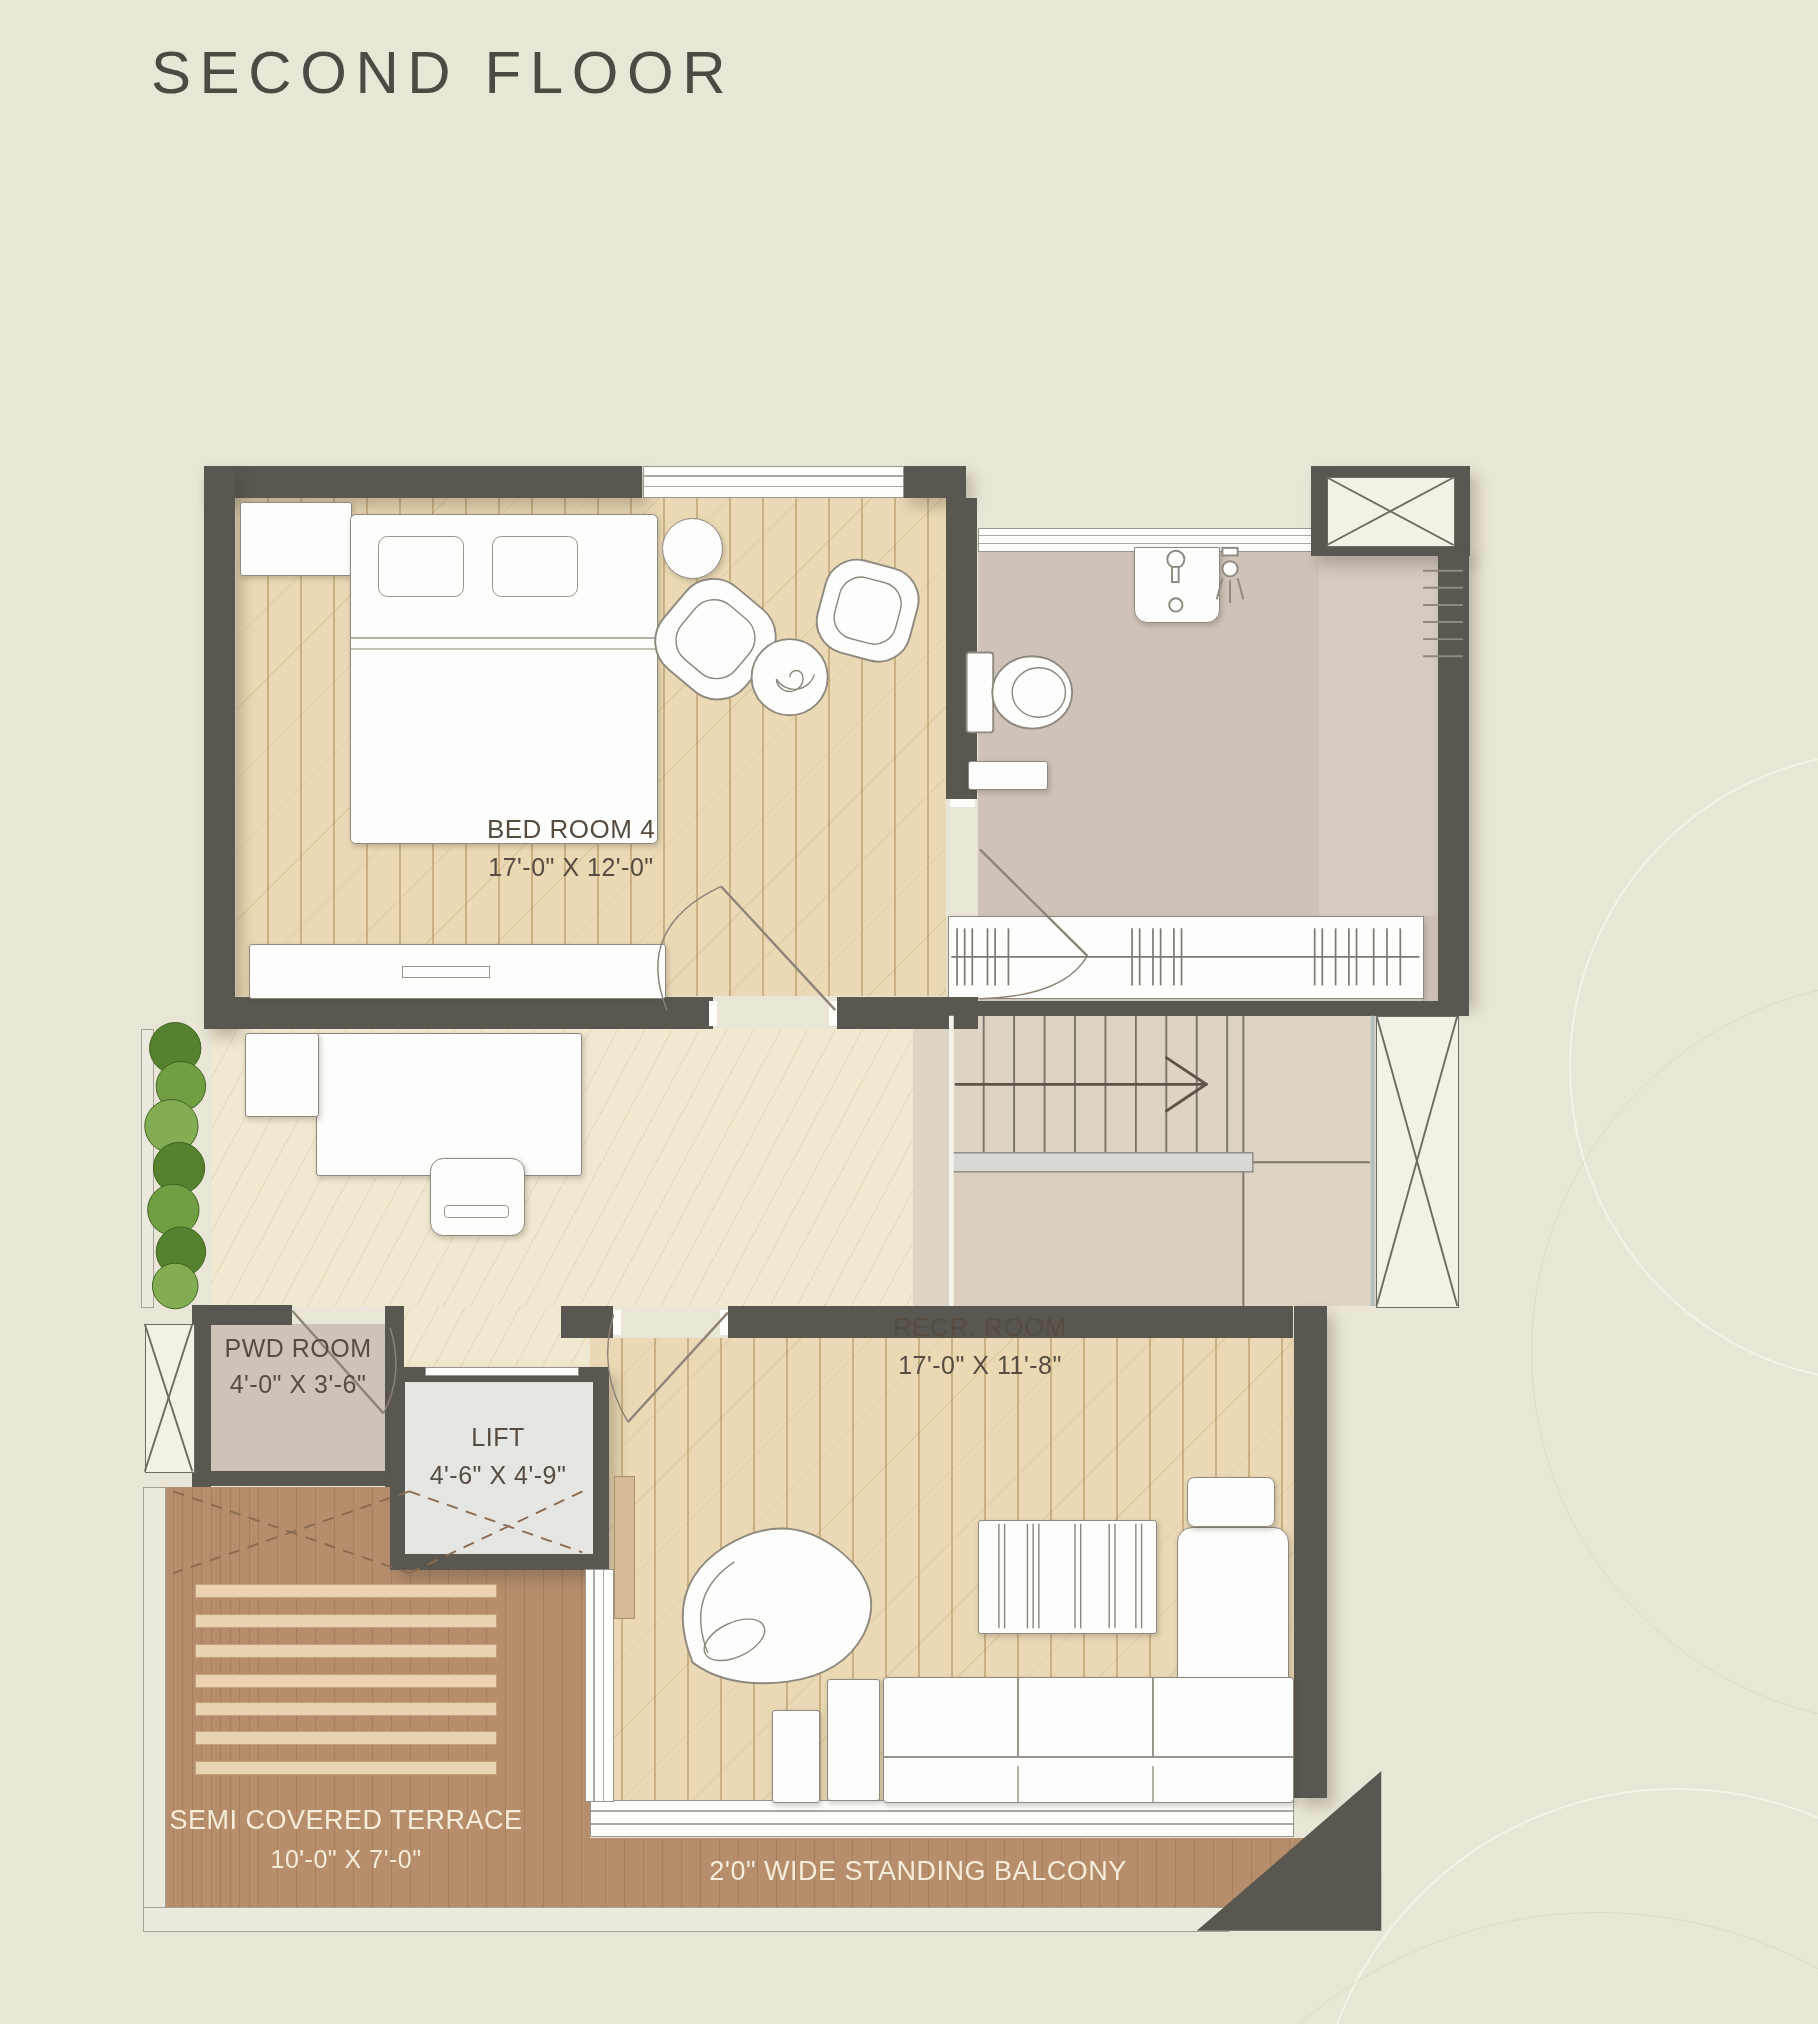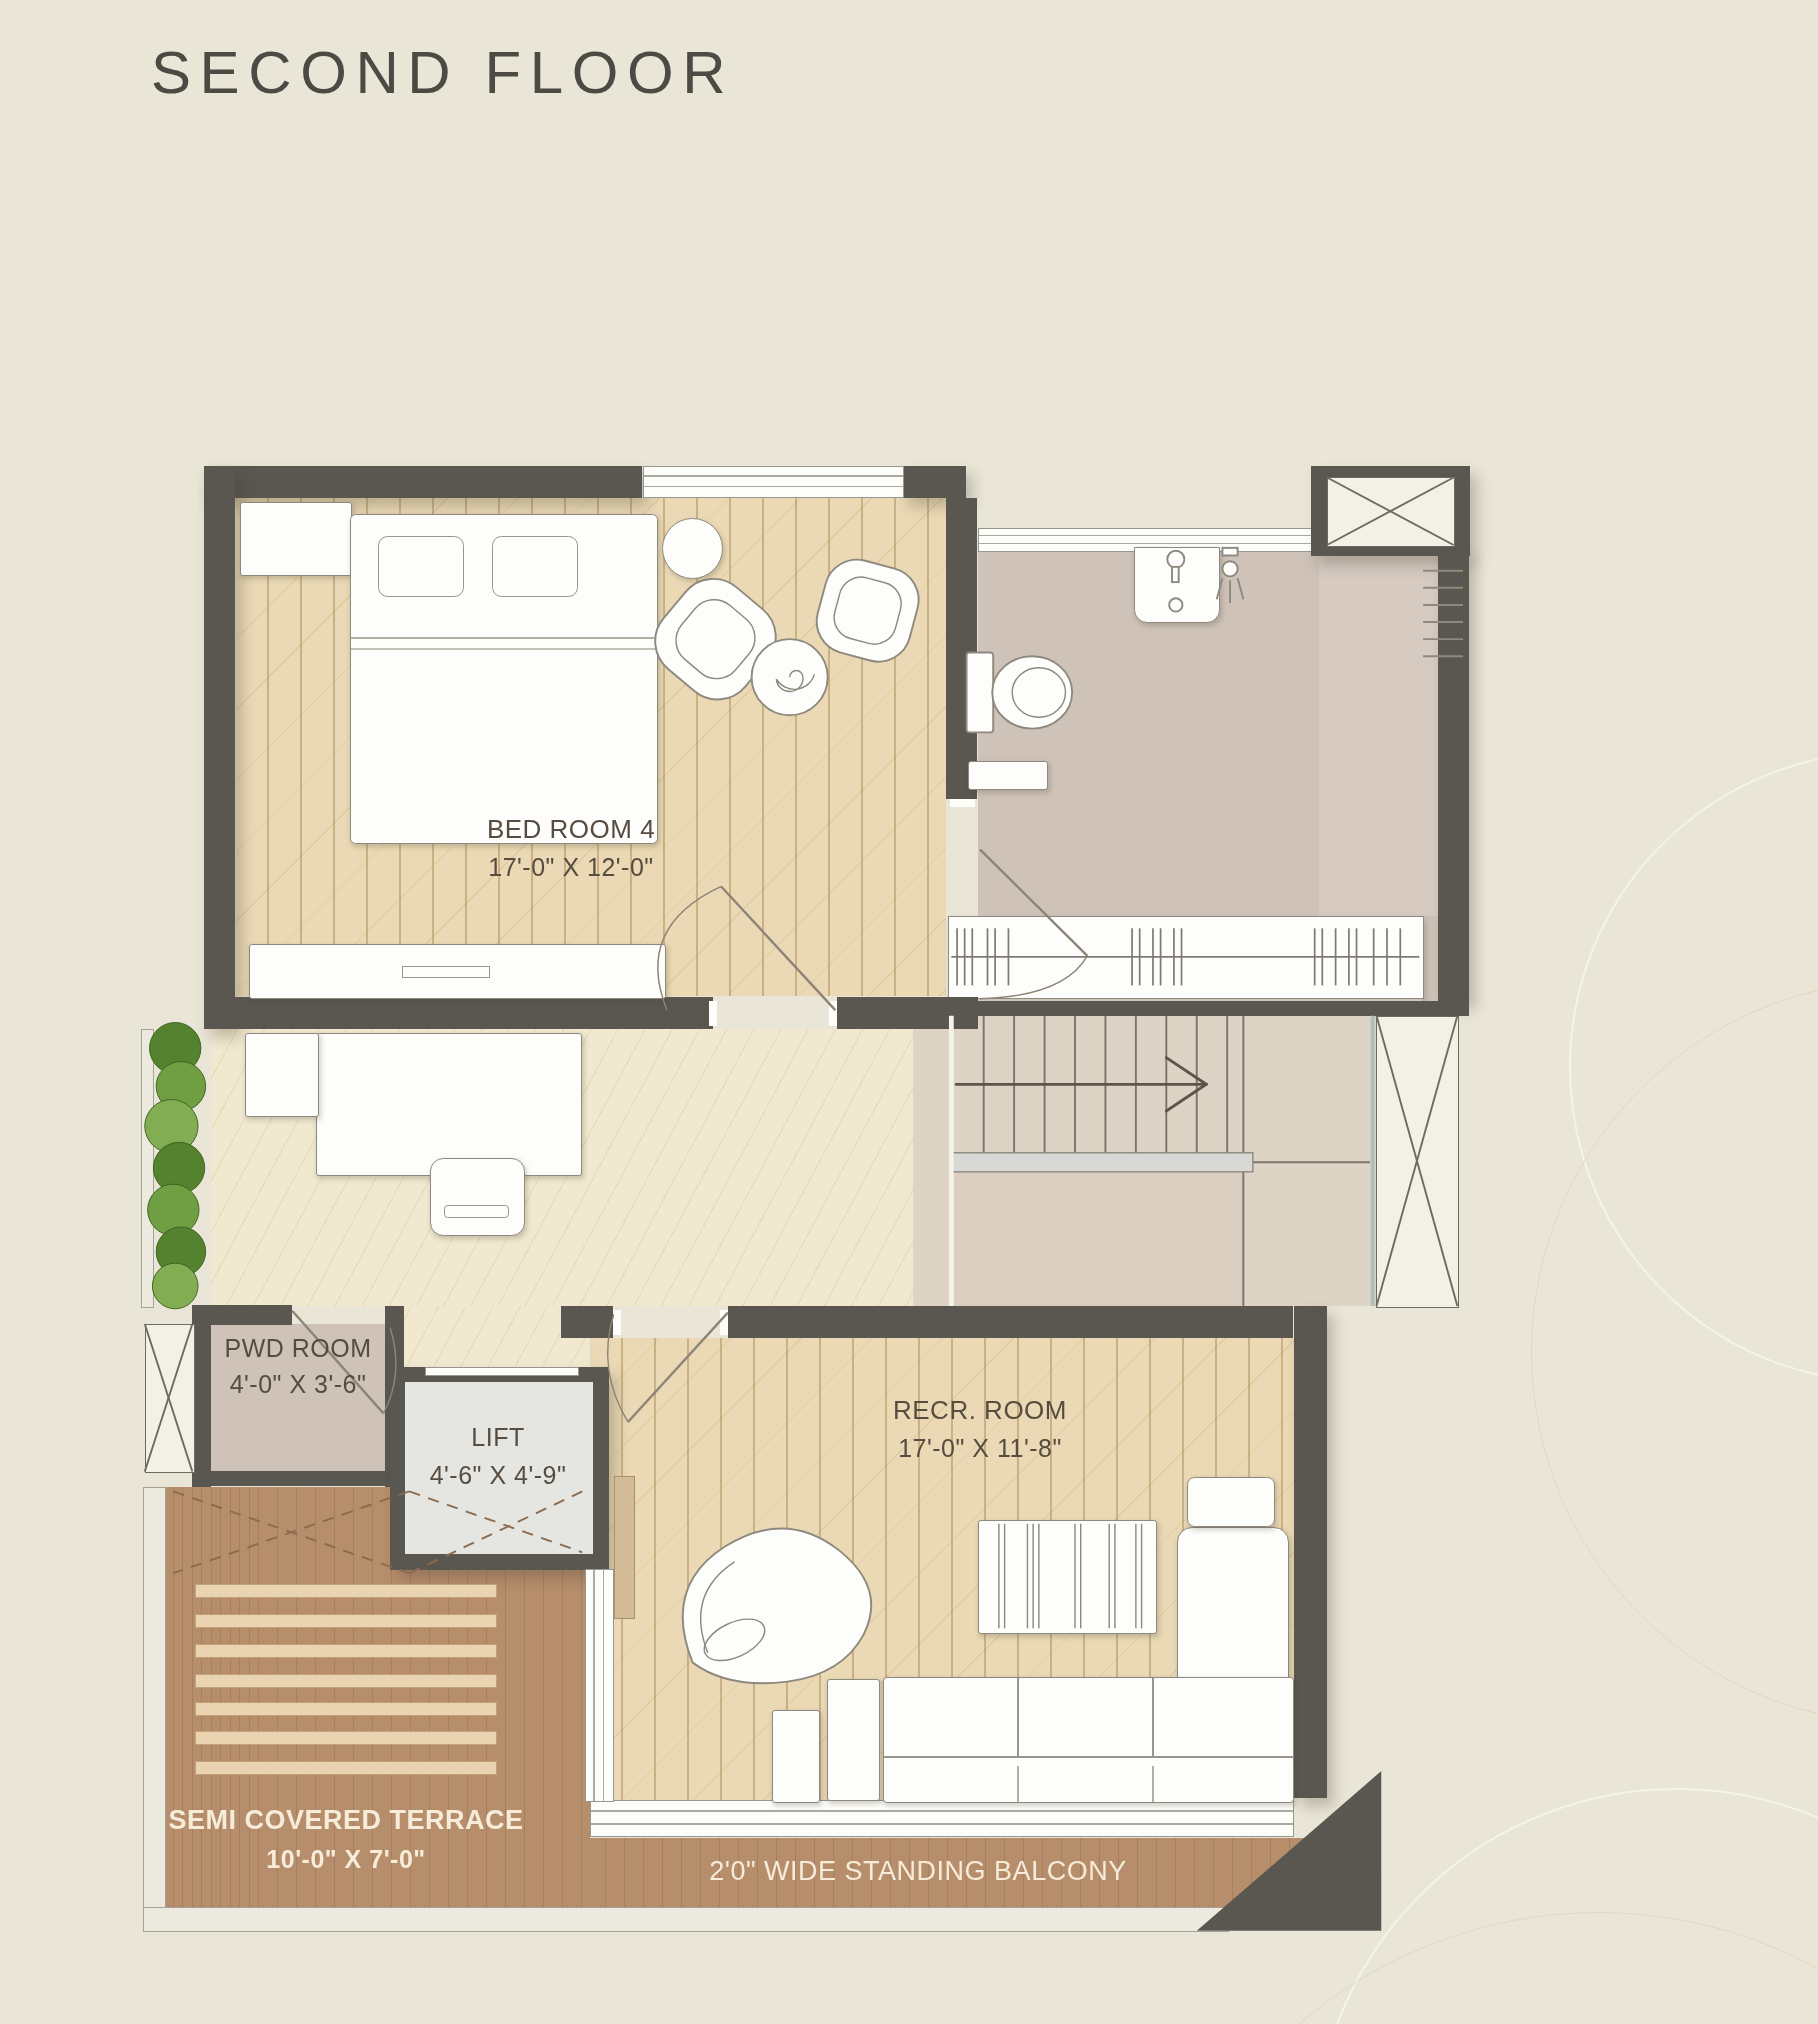--- a/index.html
+++ b/index.html
@@ -305,25 +305,25 @@
     <span style="display:block;" class="dims">17'-0" X 12'-0"</span>
   </div>
   <div class="lbl lbl-wrap" style="left:298px;top:1330px;">
     <span style="display:block;">PWD ROOM</span>
     <span style="display:block;" class="dims">4'-0" X 3'-6"</span>
   </div>
   <div class="lbl" style="left:498px;top:1419px;font-size:25px;">
     <span style="display:block;">LIFT</span>
     <span style="display:block;" class="dims">4'-6" X 4'-9"</span>
   </div>
-  <div class="lbl" style="left:980px;top:1391px;text-align:center;">
+  <div class="lbl" style="left:980px;top:1308px;text-align:center;">
     <span style="display:block;">RECR. ROOM</span>
     <span style="display:block;" class="dims">17'-0" X 11'-8"</span>
   </div>
-  <div class="lbl lbl-deck" style="left:346px;top:1800px;font-size:27px;font-weight:bold;">
+  <div class="lbl lbl-deck" style="left:346px;top:1800px;font-size:27px;">
     <span style="display:block;">SEMI COVERED TERRACE</span>
     <span style="display:block;" class="dims">10'-0" X 7'-0"</span>
   </div>
   <div class="lbl lbl-deck" style="left:918px;top:1851px;font-size:27px;">
     <span style="display:block;">2'0" WIDE STANDING BALCONY</span>
   </div>
 
 </div>
 
 

